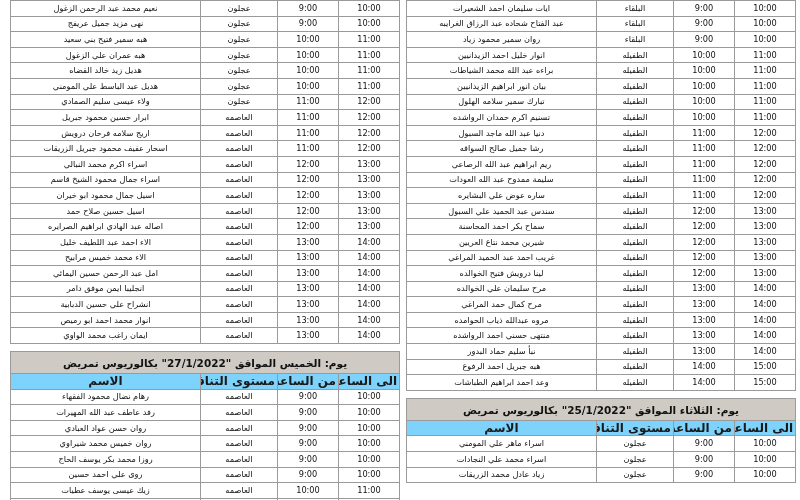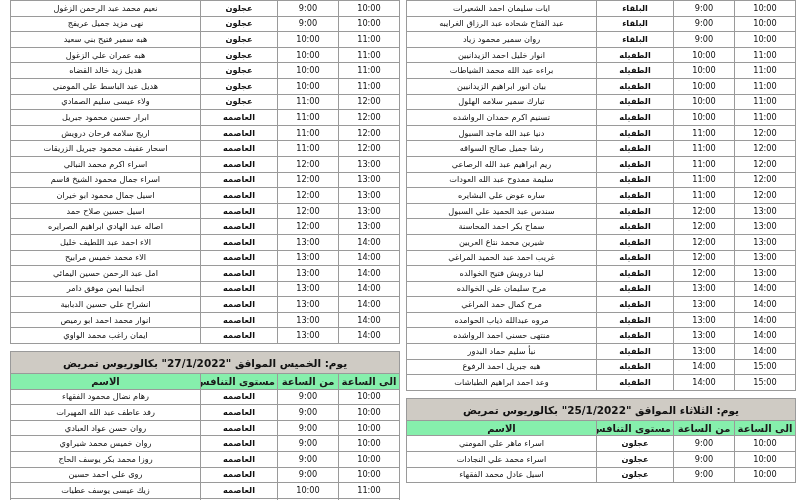--- a/index.html
+++ b/index.html
@@ -26,27 +26,27 @@
     padding:0 2px;
     height:14.6px;
     line-height:13px;
     text-align:center;
     vertical-align:middle;
     white-space:nowrap;
     overflow:hidden;
   }
   .c-to{width:56px;}
   .c-from{width:56px;}
-  .c-level{width:72px;font-weight:bold;}
+  .c-level{width:72px;}
   .c-name{width:auto;text-align:center;}
 
   thead td, thead th{
-    background:#86efac;
+    background:#7dd3fc;
     font-weight:bold;
-    font-size:10px;
+    font-size:12px;
     color:#1a1a1a;
   }
 
   .daybar{
     background:#cfcbc4;
     border:1px solid #9a9a9a;
     border-bottom:none;
     text-align:center;
     font-weight:bold;
     font-size:10.5px;
@@ -238,21 +238,21 @@
           <tr>
             <td class="c-to">10:00</td>
             <td class="c-from">9:00</td>
             <td class="c-level">عجلون</td>
             <td class="c-name">اسراء محمد علي النجادات</td>
           </tr>
           <tr>
             <td class="c-to">10:00</td>
             <td class="c-from">9:00</td>
             <td class="c-level">عجلون</td>
-            <td class="c-name">اسيل عادل محمد الفقهاء</td>
+            <td class="c-name">زياد عادل محمد الزريقات</td>
           </tr>
         </tbody>
     </table>
   </div>
 
   <div class="spacer"></div>
 
   <div class="col left">
     <table class="tbl">
       <tbody>

